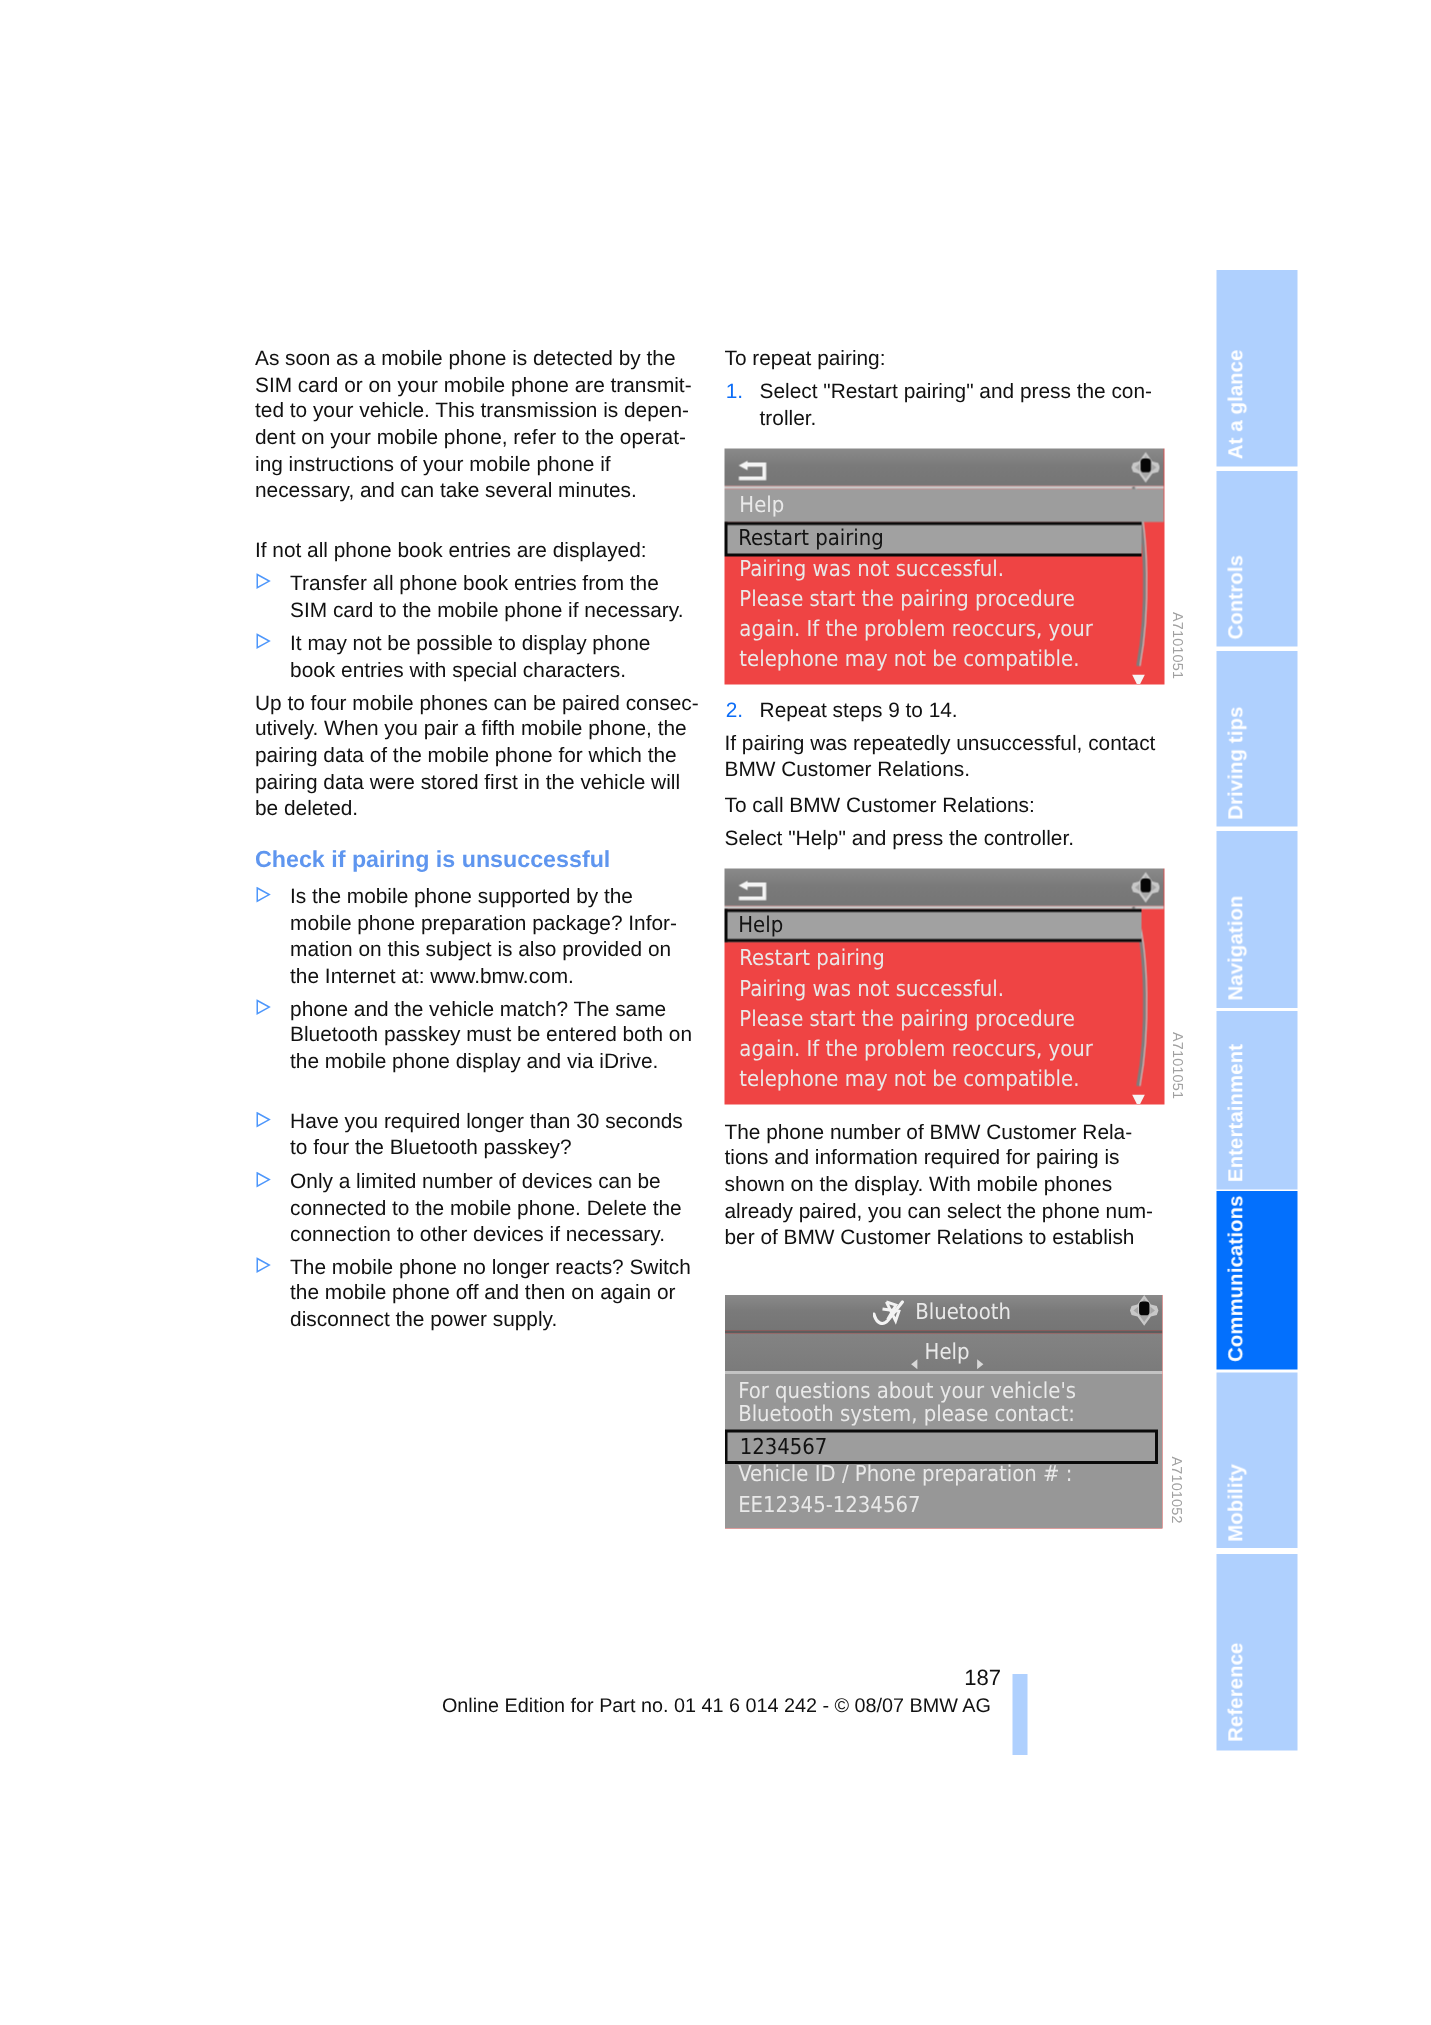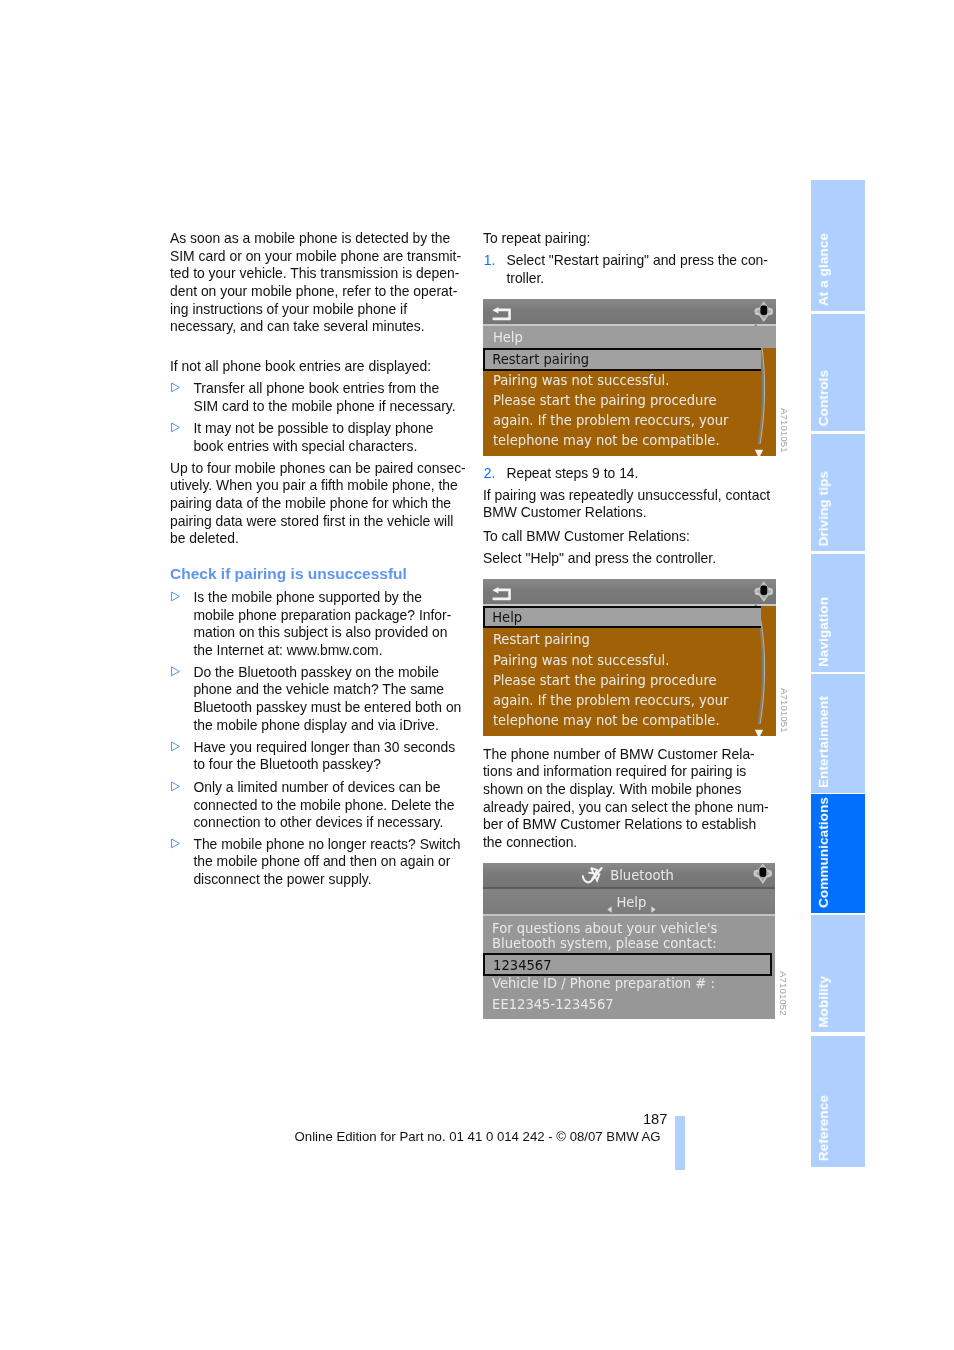--- a/index.html
+++ b/index.html
@@ -19,21 +19,21 @@
   .num{position:absolute;left:0.8px;top:0;color:#0b6cf7;}
 
   
   .fig{position:absolute;left:482.6px;}
   .figcap{position:absolute;font-size:9.6px;color:#a0a0a0;
           letter-spacing:.12px;white-space:nowrap;
           transform-origin:0 0;transform:rotate(90deg);
           font-family:"Liberation Sans", sans-serif;}
 
   
-  .idrive{position:relative;overflow:hidden;background:#a16207;
+  .idrive{position:relative;overflow:hidden;background:#ef4444;
           font-family:"DejaVu Sans", sans-serif;text-decoration:underline;}
   .id-top{position:absolute;left:0;right:0;top:0;
           background:linear-gradient(180deg,#8a8a8a 0%,#7a7a7a 45%,#757575 100%);}
   .id-sep{position:absolute;left:0;right:0;background:#c0c0c0;height:1.4px;}
   .id-row{position:absolute;left:0;right:0;white-space:nowrap;transform:translateZ(0);
           font-family:"DejaVu Sans", sans-serif;
           font-stretch:condensed;font-size:14.6px;color:#e9e9e9;}
   .id-row span{position:absolute;left:10px;}
   .id-title{position:absolute;left:0;right:0;text-align:center;transform:translateZ(0);
             font-family:"DejaVu Sans", sans-serif;font-stretch:condensed;
@@ -103,21 +103,20 @@
           </svg></span>
         <div class="ln">Is the mobile phone supported by the</div>
         <div class="ln">mobile phone preparation package? Infor-</div>
         <div class="ln">mation on this subject is also provided on</div>
         <div class="ln">the Internet at: www.bmw.com.</div>
       </div>
       <div class="blk bullet" style="left:170px;top:663.7px;width:300px">
         <span class="tri"><svg width="11" height="11" viewBox="0 0 11 11">
             <path d="M1.5 1.0 L9.5 5.4 L1.5 9.8 Z" fill="none" stroke="#4e97fb" stroke-width="1.0" stroke-linejoin="miter"></path>
           </svg></span>
-        <div class="ln">Do the Bluetooth passkey on the mobile</div>
         <div class="ln">phone and the vehicle match? The same</div>
         <div class="ln">Bluetooth passkey must be entered both on</div>
         <div class="ln">the mobile phone display and via iDrive.</div>
       </div>
       <div class="blk bullet" style="left:170px;top:738.6px;width:300px">
         <span class="tri"><svg width="11" height="11" viewBox="0 0 11 11">
             <path d="M1.5 1.0 L9.5 5.4 L1.5 9.8 Z" fill="none" stroke="#4e97fb" stroke-width="1.0" stroke-linejoin="miter"></path>
           </svg></span>
         <div class="ln">Have you required longer than 30 seconds</div>
         <div class="ln">to four the Bluetooth passkey?</div>
@@ -159,21 +158,20 @@
       </div>
       <div class="blk" style="left:483px;top:549.8px;width:300px">
         <div class="ln">Select "Help" and press the controller.</div>
       </div>
       <div class="blk" style="left:483px;top:745.8px;width:300px">
         <div class="ln">The phone number of BMW Customer Rela-</div>
         <div class="ln">tions and information required for pairing is</div>
         <div class="ln">shown on the display. With mobile phones</div>
         <div class="ln">already paired, you can select the phone num-</div>
         <div class="ln">ber of BMW Customer Relations to establish</div>
-        <div class="ln">the connection.</div>
       </div>
     </div>
   <div id="figure-layer">
       <div class="fig" style="top:298.6px;width:293.1px;height:157.3px">
         <div class="idrive" style="width:293.1px;height:157.3px">
           <div class="id-top" style="height:25.6px">
             <span style="position:absolute;left:9.6px;top:7.6px"><svg class="ico" width="19" height="14" viewBox="0 0 19 14">
                 <path d="M6.4 0.1 L6.4 6.5 L0.4 3.3 Z" fill="#f4f4f4"></path>
                 <path d="M6.0 1.4 L18.8 1.4 L18.8 13.2 L0.6 13.2 L0.6 10.6 L16.3 10.6 L16.3 4.2 L6.0 4.2 Z" fill="#f4f4f4"></path>
               </svg></span>
@@ -332,14 +330,14 @@
       </div>
       <div class="tab" style="top:914.8px;height:117.6px">
         <b>Mobility</b>
       </div>
       <div class="tab" style="top:1036px;height:130.5px">
         <b>Reference</b>
       </div>
     </div>
   <div class="pagenum">187</div>
   <div class="pagebar"></div>
-  <div class="footer">Online Edition for Part no. 01 41 0 014 242 - © 08/07 BMW AG</div>
+  <div class="footer">Online Edition for Part no. 01 41 6 014 242 - © 08/07 BMW AG</div>
 </div>
 
 </body></html>

